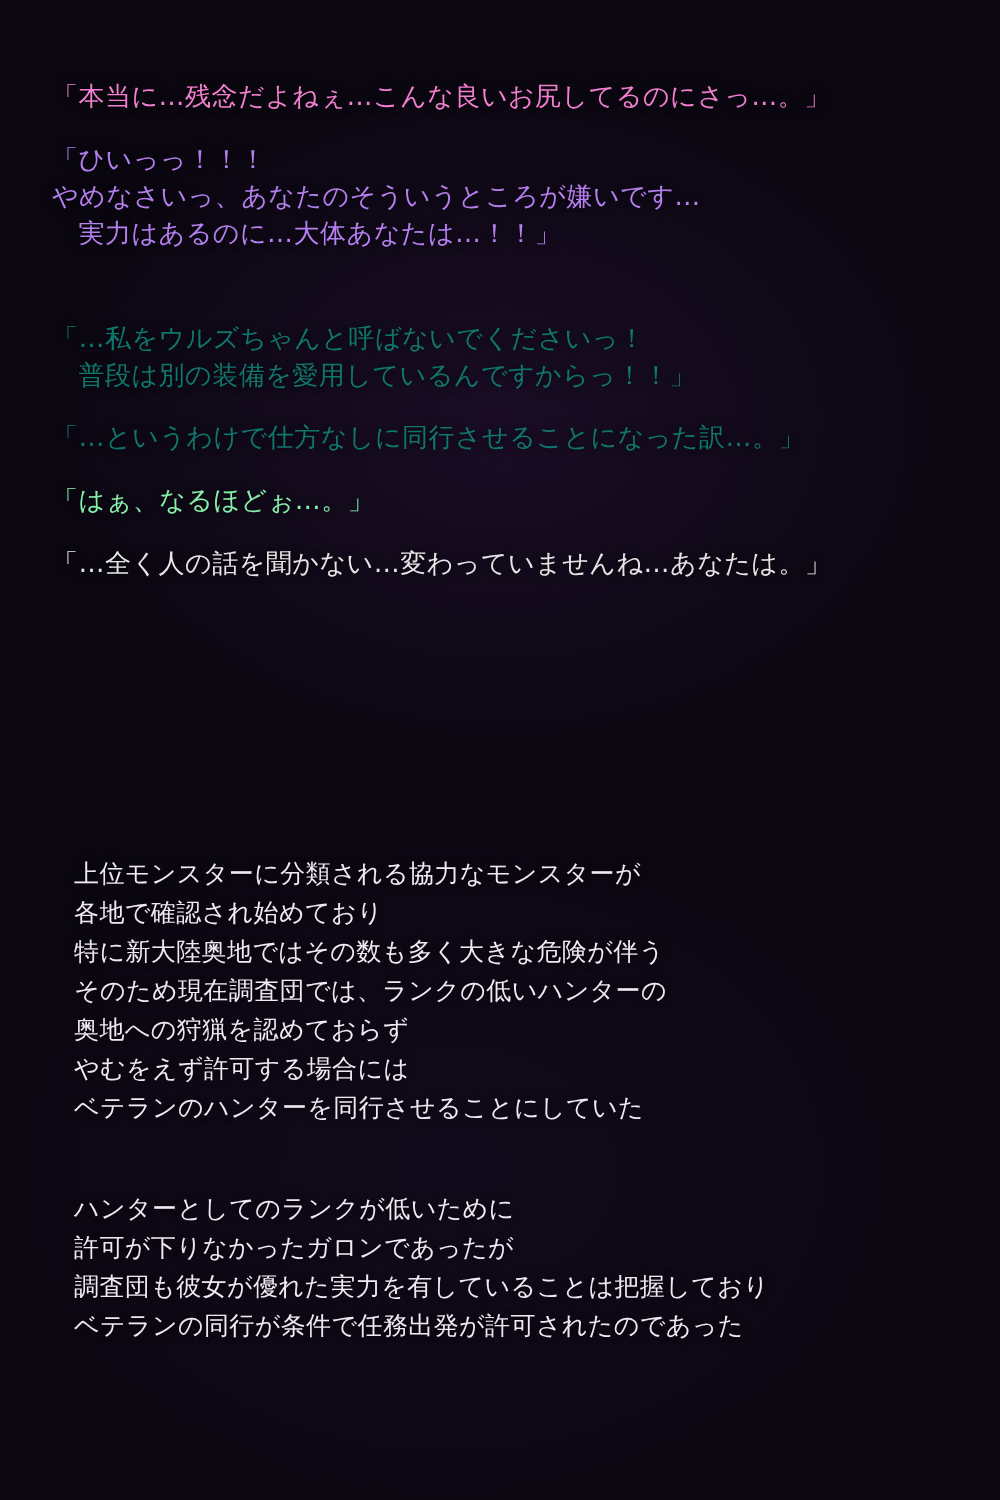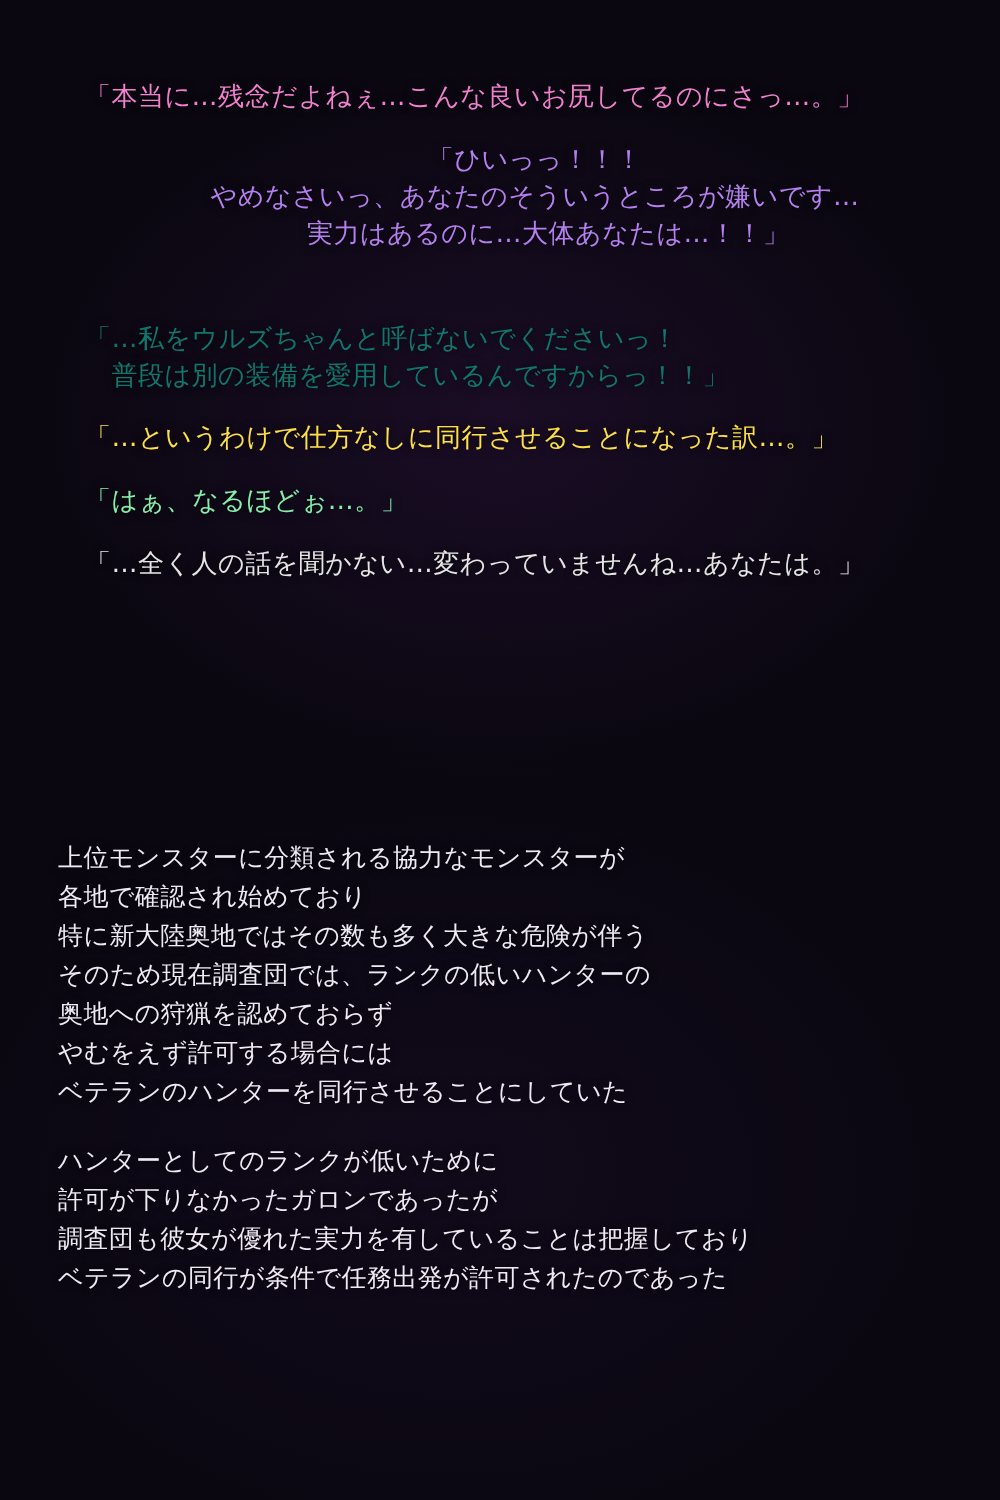--- a/index.html
+++ b/index.html
@@ -23,67 +23,66 @@
     background:
       radial-gradient(ellipse 700px 520px at 50% 28%, rgba(40,18,55,0.55) 0%, rgba(12,8,18,0.0) 70%),
       radial-gradient(ellipse 800px 600px at 45% 78%, rgba(22,12,34,0.6) 0%, rgba(8,6,12,0.0) 72%);
     pointer-events: none;
   }
   .dialogue-block {
     position: absolute;
     left: 52px;
     top: 78px;
     width: 900px;
-    margin-left: 33px;
   }
   .line {
     margin: 0 0 6px 0;
     font-size: 26px;
     line-height: 1.42;
     letter-spacing: 0.5px;
     white-space: pre-wrap;
     text-shadow: 0 0 10px rgba(0,0,0,0.9);
   }
   .spacer-sm { height: 20px; }
   .spacer-md { height: 42px; }
 
   .narration-block {
     position: absolute;
     left: 58px;
     top: 838px;
     width: 900px;
   }
   .narration-line {
-    margin: 0;
+    margin: 16px;
     font-size: 25px;
     line-height: 1.56;
     color: #efe9f3;
     letter-spacing: 0.4px;
     white-space: pre-wrap;
     text-shadow: 0 0 8px rgba(0,0,0,0.85);
   }
   .narration-gap { height: 30px; }
 </style>
 </head>
 <body>
 
 <div id="page">
 
   <div class="dialogue-block">
       <p class="line" style="color: rgb(242, 127, 208);">「本当に…残念だよねぇ…こんな良いお尻してるのにさっ…。」</p>
       <div class="spacer-sm"></div>
-      <p class="line" style="color: rgb(181, 127, 240); text-align: center;">「ひいっっ！！！
+      <p class="line" style="color: rgb(181, 127, 240);">「ひいっっ！！！
 やめなさいっ、あなたのそういうところが嫌いです…
 　実力はあるのに…大体あなたは…！！」</p>
       <div class="spacer-md"></div>
       <div class="spacer-sm"></div>
       <p class="line" style="color: #0f766e;">「…私をウルズちゃんと呼ばないでくださいっ！
 　普段は別の装備を愛用しているんですからっ！！」</p>
       <div class="spacer-sm"></div>
-      <p class="line" style="color: #fde047;">「…というわけで仕方なしに同行させることになった訳…。」</p>
+      <p class="line" style="color: #0f766e;">「…というわけで仕方なしに同行させることになった訳…。」</p>
       <div class="spacer-sm"></div>
       <p class="line" style="color: #86efac;">「はぁ、なるほどぉ…。」</p>
       <div class="spacer-sm"></div>
       <p class="line" style="color: #e5e5e5;">「…全く人の話を聞かない…変わっていませんね…あなたは。」</p>
     </div>
 
   <div class="narration-block">
       <p class="narration-line">上位モンスターに分類される協力なモンスターが
 各地で確認され始めており
 特に新大陸奥地ではその数も多く大きな危険が伴う

